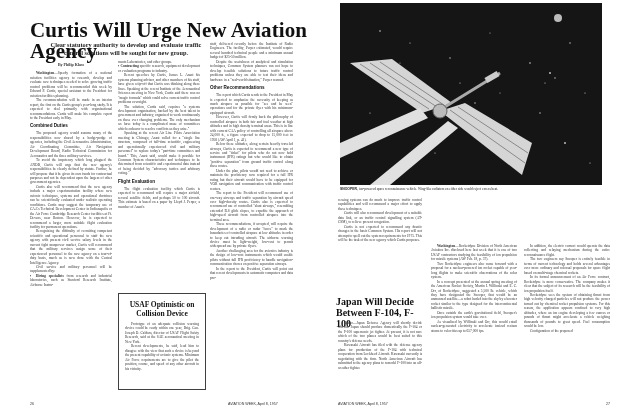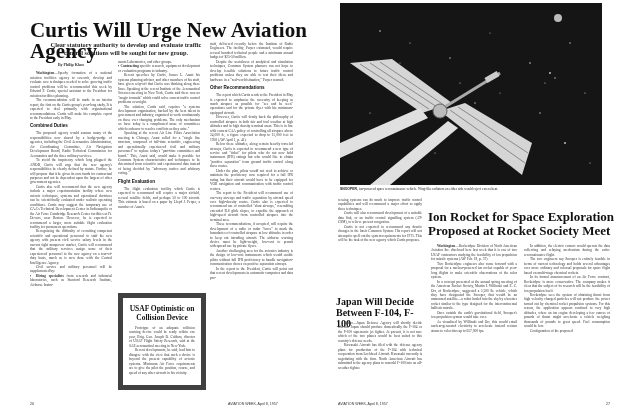--- a/index.html
+++ b/index.html
@@ -9,21 +9,21 @@
   .right{left:316px;width:316px;}
   .headline{position:absolute;font-family:"Liberation Serif",serif;font-weight:bold;color:#111;margin:0;line-height:1;}
   .deck{position:absolute;font-weight:bold;font-size:6.3px;line-height:8.2px;color:#222;text-align:center;}
   .col{position:absolute;font-size:3.55px;line-height:4.45px;text-align:justify;color:#333;}
   .col p{margin:0;text-indent:6px;}
   .col p.noind{text-indent:0;}
   .byline{text-align:center;font-weight:bold;font-size:4px;margin:3px 0 4px;}
   .subhead{font-family:"Liberation Sans",sans-serif;font-weight:bold;font-size:4.6px;line-height:6px;margin:3px 0 2px;color:#111;}
   .lead{font-weight:bold;}
   .bullet{font-weight:bold;}
-  .box{position:absolute;border:5px solid #404040;padding:5px 6px;box-sizing:border-box;}
+  .box{position:absolute;border:1px solid #404040;padding:5px 6px;box-sizing:border-box;}
   .box h3{margin:2px 0 4px;text-align:center;font-size:7.5px;line-height:8.5px;font-weight:bold;color:#111;}
   .box .col{position:static;}
   .folio{position:absolute;font-family:"Liberation Sans",sans-serif;font-size:3.6px;color:#333;}
   .photo{position:absolute;left:24px;top:3px;width:262px;height:182px;background:#141414;overflow:hidden;}
   .caption{position:absolute;left:24px;top:187px;width:270px;font-size:3.4px;color:#222;}
   .caption b{font-family:"Liberation Sans",sans-serif;}
 </style>
 </head>
 <body>
 
@@ -134,21 +134,20 @@
     <p>Curtis is not expected to recommend any drastic changes in the basic Common System. His report will not attempt to spell out the system requirements for 1975. This will be the task of the new agency which Curtis proposes.</p>
   </div>
 
   <h2 class="headline" style="left:20px;top:296px;width:92px;font-size:10px;line-height:11px;font-family:Liberation Serif, serif;">Japan Will Decide Between F-104, F-100</h2>
   <div class="col" style="left:22px;top:321px;width:84px;">
     <p>Tokyo—Japan Defense Agency will shortly decide whether Japan should produce domestically the F-104 or the F-100 supersonic jet fighter. At present, it is not sure which of the two planes would be best suited to this country's defense needs.</p>
     <p>Kawasaki Aircraft has filed with the defense agency plans for production of the F-104 with technical cooperation from Lockheed Aircraft. Kawasaki currently is negotiating with the firm. North American Aircraft has submitted to the agency plans to remodel F-100 into an all-weather fighter.</p>
   </div>
   <div class="folio" style="left:22px;top:402px;">AVIATION WEEK, April 8, 1957</div>
 
-  <h2 class="headline" style="left:112px;top:210px;width:190px;font-size:13px;line-height:14px;">Ion Rocket for Space Exploration Proposed at Rocket Society Meet</h2>
   <div class="col" style="left:115px;top:244px;width:86px;">
     <p><span class="lead">Washington</span><span>—Rocketdyne Division of North American Aviation Inc. disclosed here last week that it is one of two USAF contractors studying the feasibility of ion propulsion for missile systems (AW Feb. 18, p. 37).</span></p>
     <p>Two Rocketdyne engineers also came forward with a proposal for a nuclear-powered ion rocket capable of year-long flights to make scientific observations of the solar system.</p>
     <p>In a concept presented at the annual spring meeting of the American Rocket Society, Martin I. Willinski and E. C. Orr, of Rocketdyne, suggested a 5,500 lb. vehicle, which they have designated the Snooper, that would be an unmanned satellite—a robot hurled into the sky by a booster rocket similar to the type designed for the intercontinental ballistic missile.</p>
     <p>Once outside the earth's gravitational field, Snooper's ion propulsion system would take over.</p>
     <p>As visualized by Willinski and Orr, this would entail nuclear-generated electricity to accelerate ionized cesium atoms to velocities up to 657,000 fps.</p>
   </div>
   <div class="col" style="left:208px;top:244px;width:86px;">
     <p>In addition, the electric current would operate the data collecting and relaying mechanism during the entire reconnaissance flight.</p>
     <p>The two engineers say Snooper is entirely feasible in terms of current technology and holds several advantages over more ordinary and colossal proposals for space flight based on multi-stage chemical rockets.</p>

